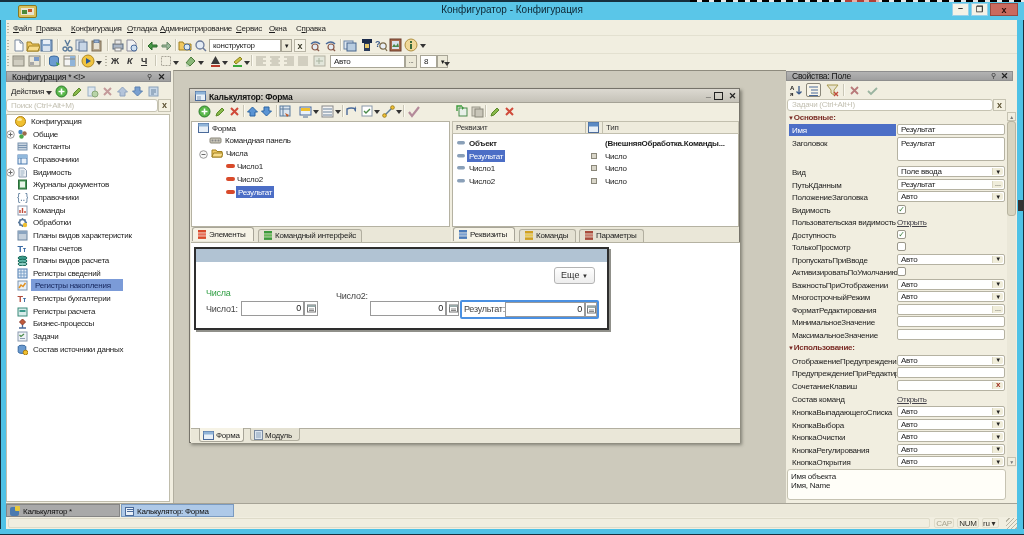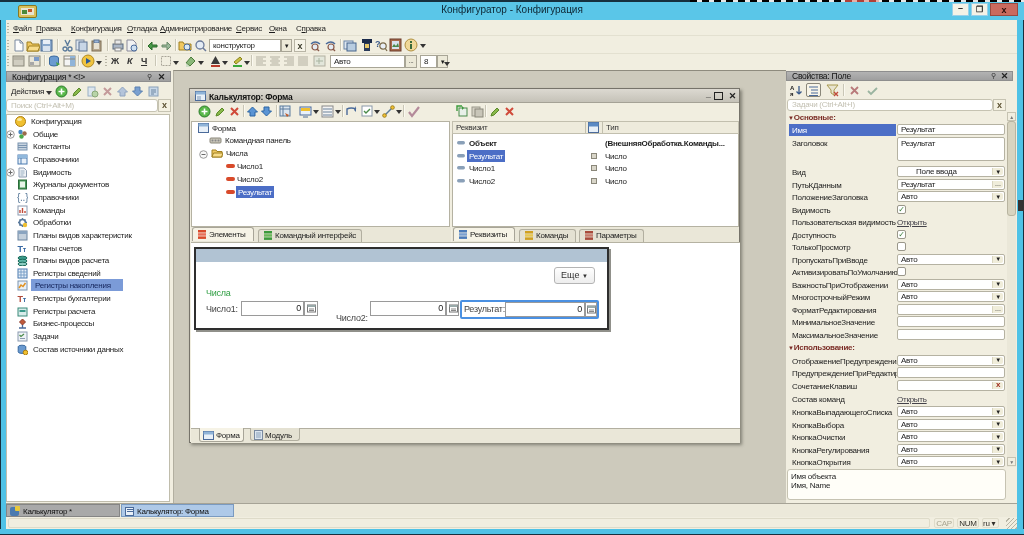--- a/index.html
+++ b/index.html
@@ -558,21 +558,21 @@
 <div class="ab" style="left:364px;top:178px;width:41px;height:17px;background:linear-gradient(#fefefe,#ededed);border:1px solid #b4b4b4;border-radius:3px;font-size:9px;letter-spacing:0;color:#333;text-align:center;line-height:15px">Еще <span style="font-size:6px">▼</span></div>
 <div class="ab" style="left:16px;top:199px;font-size:9px;color:#2f9e43">Числа</div>
 <div class="lbl" style="left:16px;top:215px;font-size:9px;color:#444">Число1:</div>
 <div class="ab" style="left:51px;top:212px;width:63px;height:15px;background:#fff;border:1px solid #9a9a9a;font-size:9px;color:#222;text-align:right;line-height:13px;padding-right:2px">0</div>
 <div class="ab" style="left:114px;top:212px;width:14px;height:15px;background:#fff;border:1px solid #9a9a9a"></div>
 <svg class="ab" style="left:117px;top:215px" width="9" height="9">
       <rect x="0.5" y="1" width="8" height="7" fill="#fff" stroke="#777"></rect>
       <rect x="0.5" y="1" width="8" height="2" fill="#9aa"></rect>
       <path d="M2 5h5M2 6.5h5" stroke="#888"></path>
     </svg>
-<div class="lbl" style="left:146px;top:224px;font-size:9px;color:#444">Число2:</div>
+<div class="lbl" style="left:146px;top:202px;font-size:9px;color:#444">Число2:</div>
 <div class="ab" style="left:180px;top:212px;width:76px;height:15px;background:#fff;border:1px solid #9a9a9a;font-size:9px;color:#222;text-align:right;line-height:13px;padding-right:2px">0</div>
 <div class="ab" style="left:256px;top:212px;width:13px;height:15px;background:#fff;border:1px solid #9a9a9a"></div>
 <svg class="ab" style="left:259px;top:215px" width="9" height="9">
       <rect x="0.5" y="1" width="8" height="7" fill="#fff" stroke="#777"></rect>
       <rect x="0.5" y="1" width="8" height="2" fill="#9aa"></rect>
       <path d="M2 5h5M2 6.5h5" stroke="#888"></path>
     </svg>
 <div class="ab" style="left:270px;top:211px;width:139px;height:19px;border:2px solid #4a90e2;border-radius:2px"></div>
 <div class="lbl" style="left:274px;top:215px;font-size:9px;color:#444">Результат:</div>
 <div class="ab" style="left:315px;top:213px;width:80px;height:15px;background:#fff;border:1px solid #9a9a9a;font-size:9px;color:#222;text-align:right;line-height:13px;padding-right:2px">0</div>
@@ -620,21 +620,21 @@
   </svg>
 <div class="ab srch" style="left:787px;top:99px;width:206px;height:12px;line-height:10px;padding-left:4px">Задачи (Ctrl+Alt+I)</div>
 <div class="ab" style="left:993px;top:99px;width:13px;height:12px;background:#f4f1e2;border:1px solid #c6c3b2;color:#5a5030;font-weight:bold;font-size:9px;text-align:center;line-height:10px">x</div>
 <div class="grp" style="left:788px;top:113px"><span style="font-size:6px">▼</span>Основные:</div>
 <div class="ab" style="left:789px;top:124px;width:107px;height:12px;background:#4c6ec6"></div>
 <div class="lbl" style="left:792px;top:126px;color:#fff">Имя</div>
 <div class="ab wbox" style="left:897px;top:124px;width:108px;height:11px;line-height:10px;padding-left:3px;color:#222;letter-spacing:-0.25px">Результат</div>
 <div class="lbl" style="left:792px;top:139px;color:#1c1c1c">Заголовок</div>
 <div class="ab wbox" style="left:897px;top:137px;width:108px;height:24px;line-height:11px;padding-left:3px;color:#222">Результат</div>
 <div class="lbl" style="left:792px;top:168px;color:#1c1c1c">Вид</div>
-<div class="ab wbox" style="left:897px;top:166px;width:108px;height:11px;line-height:10px;padding-left:18px;color:#222;letter-spacing:-0.25px">Поле ввода<span class="ddb">▼</span></div>
+<div class="ab wbox" style="left:897px;top:166px;width:108px;height:11px;line-height:10px;padding-left:3px;color:#222;letter-spacing:-0.25px">Поле ввода<span class="ddb">▼</span></div>
 <div class="lbl" style="left:792px;top:180.5px;color:#1c1c1c">ПутьКДанным</div>
 <div class="ab wbox" style="left:897px;top:178.5px;width:108px;height:11px;line-height:10px;padding-left:3px;color:#222;letter-spacing:-0.25px">Результат<span class="ddb" style="font-size:7px;letter-spacing:0">...</span></div>
 <div class="lbl" style="left:792px;top:193px;color:#1c1c1c">ПоложениеЗаголовка</div>
 <div class="ab wbox" style="left:897px;top:191px;width:108px;height:11px;line-height:10px;padding-left:3px;color:#222;letter-spacing:-0.25px">Авто<span class="ddb">▼</span></div>
 <div class="lbl" style="left:792px;top:205.5px;color:#1c1c1c">Видимость</div>
 <div class="chk" style="left:897px;top:204.5px">✓</div>
 <div class="lbl" style="left:792px;top:218px;color:#1c1c1c">Пользовательская видимость</div>
 <div class="lbl" style="left:897px;top:218px;color:#44424a;text-decoration:underline">Открыть</div>
 <div class="lbl" style="left:792px;top:230.5px;color:#1c1c1c">Доступность</div>
 <div class="chk" style="left:897px;top:229.5px">✓</div>

